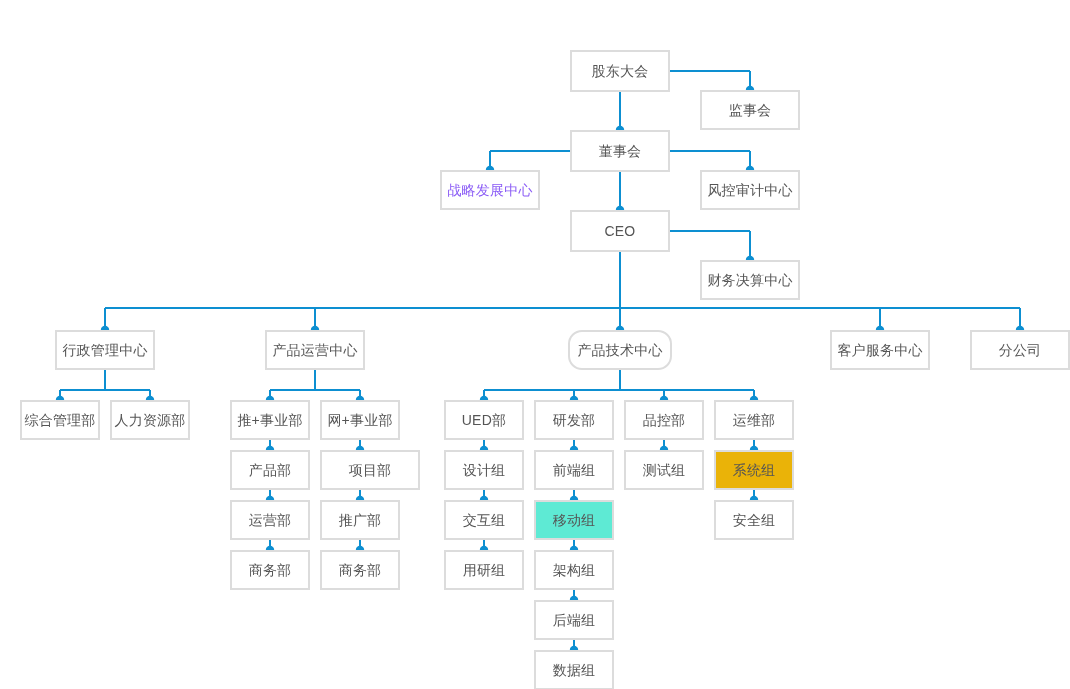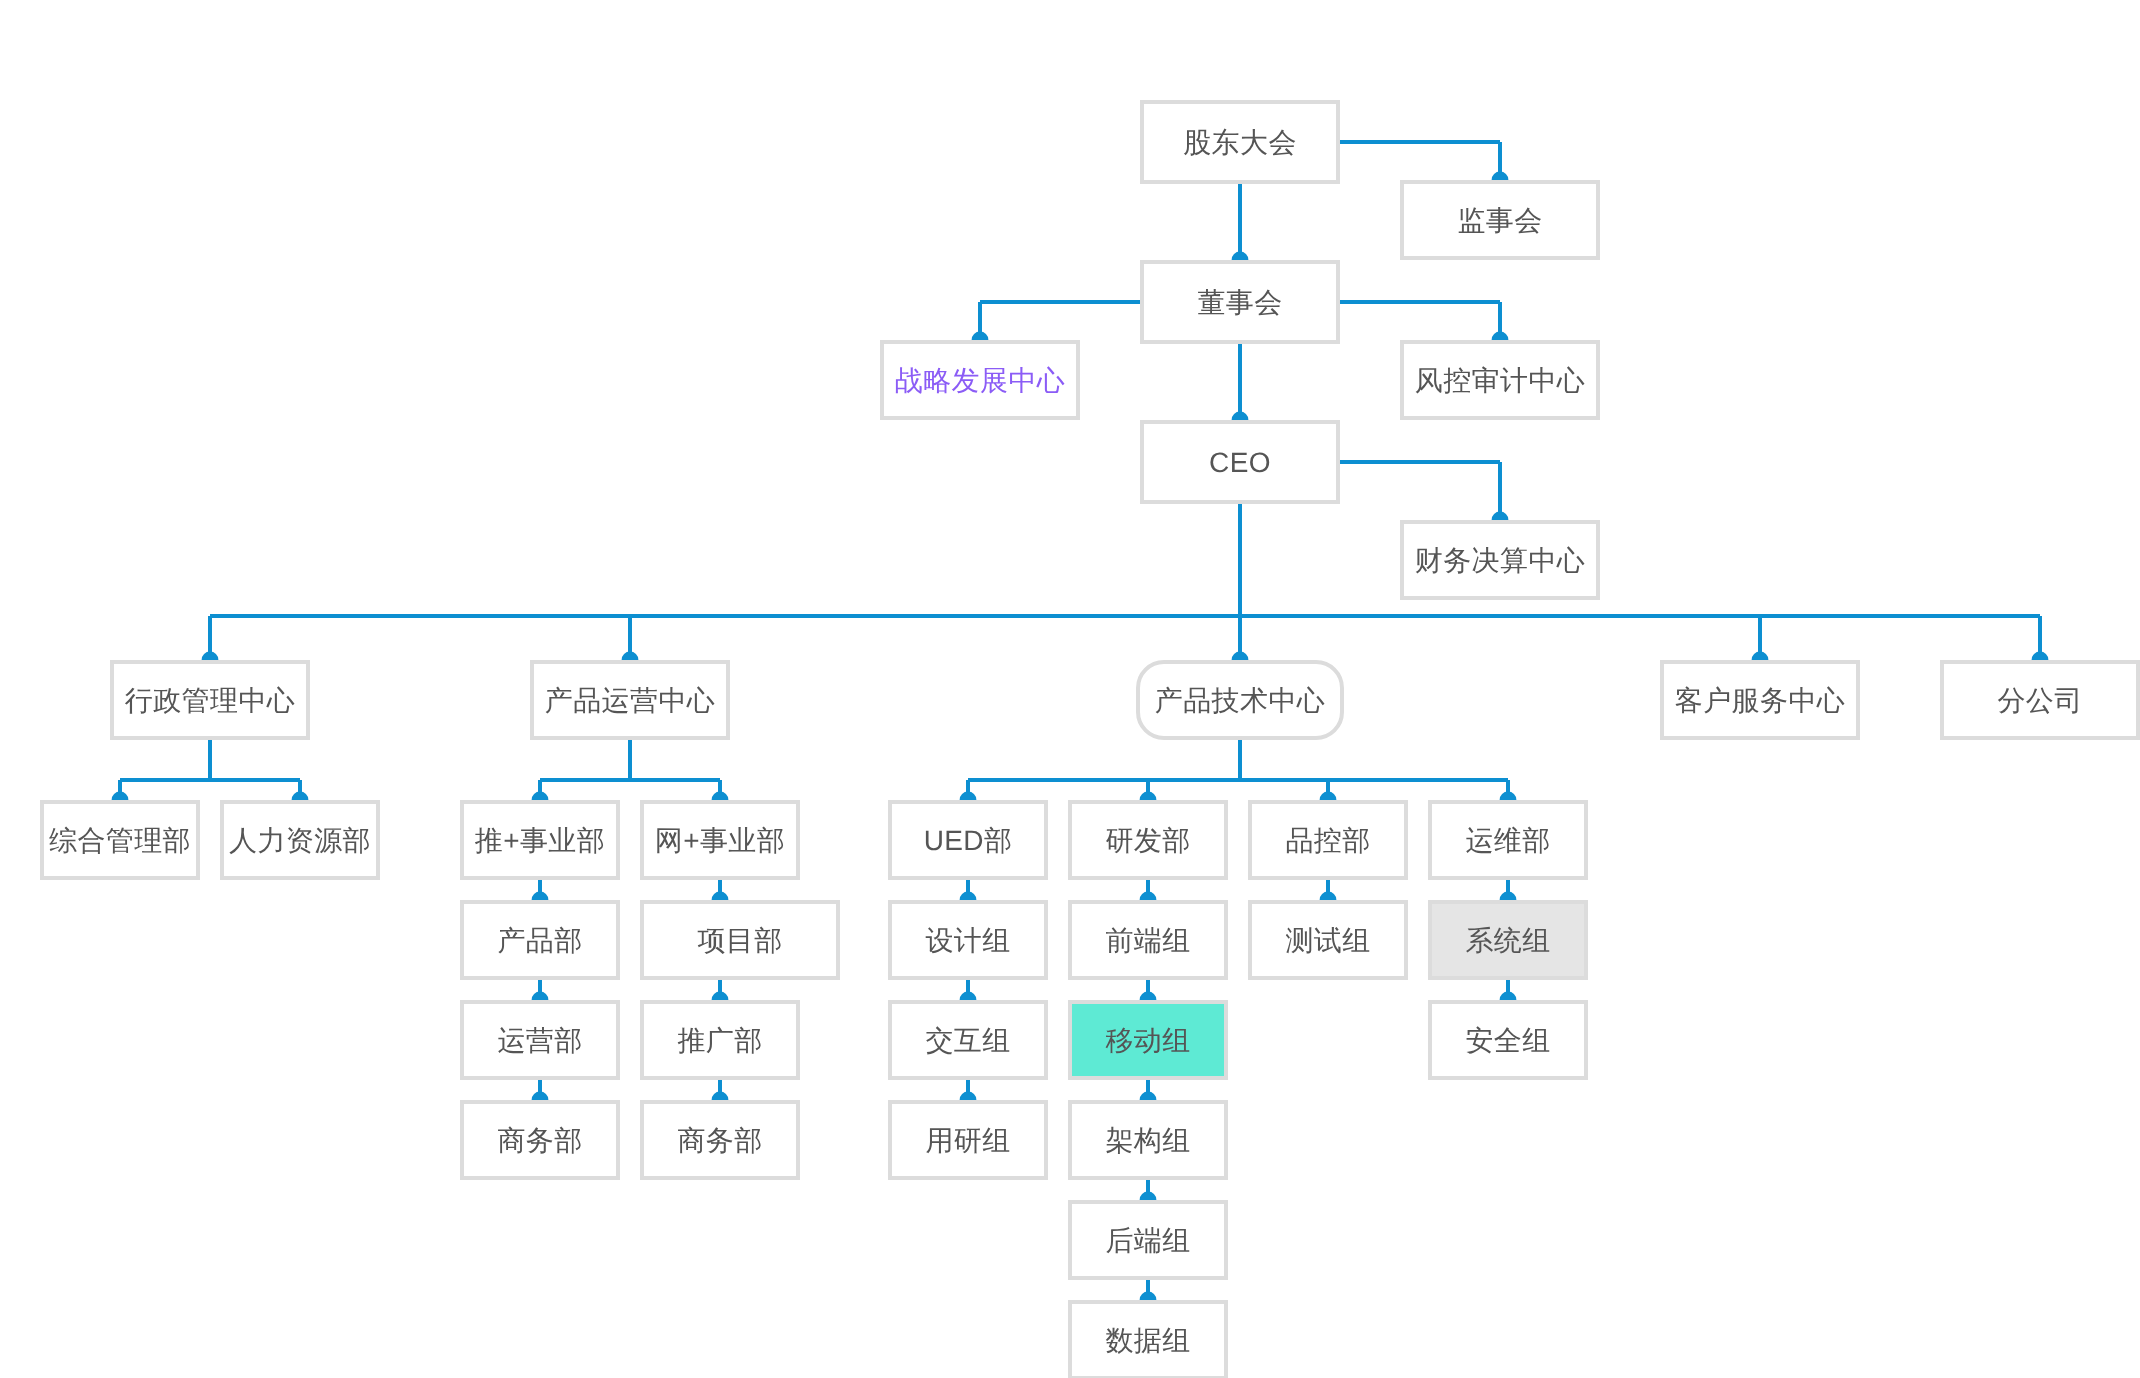--- a/index.html
+++ b/index.html
@@ -239,19 +239,19 @@
     </div>
     <div class="node" style="left: 624px; top: 400px; width: 80px; height: 40px; border-color: rgb(220, 220, 220); background: rgb(255, 255, 255); color: rgb(85, 85, 85);">
       <span>品控部</span>
     </div>
     <div class="node" style="left: 624px; top: 450px; width: 80px; height: 40px; border-color: rgb(220, 220, 220); background: rgb(255, 255, 255); color: rgb(85, 85, 85);">
       <span>测试组</span>
     </div>
     <div class="node" style="left: 714px; top: 400px; width: 80px; height: 40px; border-color: rgb(220, 220, 220); background: rgb(255, 255, 255); color: rgb(85, 85, 85);">
       <span>运维部</span>
     </div>
-    <div class="node" style="left: 714px; top: 450px; width: 80px; height: 40px; border-color: rgb(220, 220, 220); background: #e5e5e5; color: rgb(85, 85, 85);">
+    <div class="node" style="left: 714px; top: 450px; width: 80px; height: 40px; border-color: rgb(220, 220, 220); background: #eab308; color: rgb(85, 85, 85);">
       <span>系统组</span>
     </div>
     <div class="node" style="left: 714px; top: 500px; width: 80px; height: 40px; border-color: rgb(220, 220, 220); background: rgb(255, 255, 255); color: rgb(85, 85, 85);">
       <span>安全组</span>
     </div>
   </div>
 
 </body></html>

